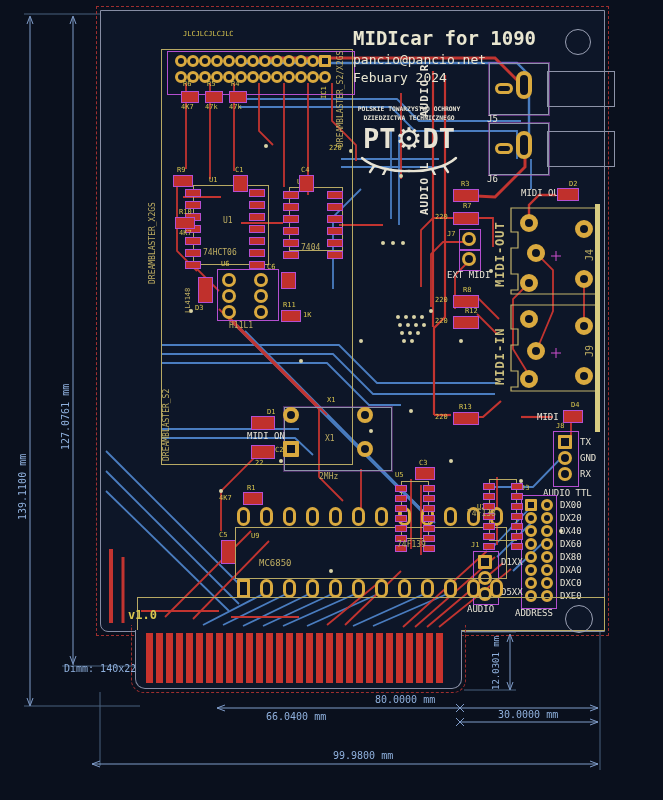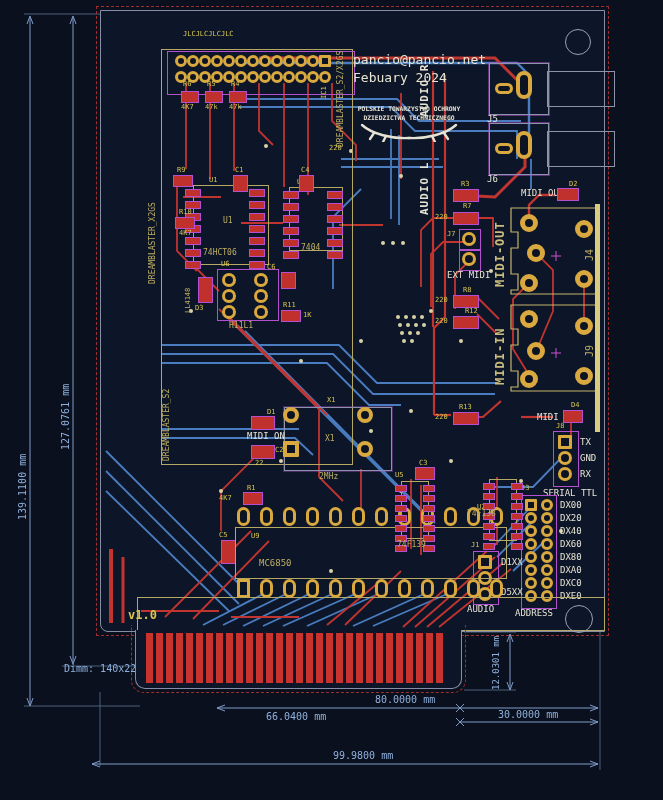--- a/index.html
+++ b/index.html
@@ -262,26 +262,32 @@
   <span class="abs y" style="left:82px;top:70px">R6</span>
   <span class="abs y" style="left:106px;top:70px">R5</span>
   <span class="abs y" style="left:130px;top:70px">R4</span>
   <div class="abs smd" style="left:80px;top:80px;width:16px;height:10px"></div>
   <div class="abs smd" style="left:104px;top:80px;width:16px;height:10px"></div>
   <div class="abs smd" style="left:128px;top:80px;width:16px;height:10px"></div>
   <span class="abs y" style="left:80px;top:93px">4K7</span>
   <span class="abs y" style="left:104px;top:93px">47k</span>
   <span class="abs y" style="left:128px;top:93px">47k</span>
 
+  <span class="abs" style="left:252px;top:16px;font-size:19px;font-weight:bold;color:#e9e6d0">MIDIcar for 1090</span>
   <span class="abs" style="left:252px;top:41px;font-size:13px;color:#e9e6d0">pancio@pancio.net</span>
   <span class="abs" style="left:252px;top:59px;font-size:13px;color:#e9e6d0">Febuary 2024</span>
 
   <div class="abs" style="left:250px;top:94px;width:116px;text-align:center;color:#e7e3d4">
     <div style="font-size:6.3px;font-weight:bold;letter-spacing:0">POLSKIE TOWARZYSTWO OCHRONY</div>
     <div style="font-size:6.3px;font-weight:bold;margin-top:2px">DZIEDZICTWA TECHNICZNEGO</div>
+    <div style="display:flex;align-items:center;justify-content:center;margin-top:2px">
+      <span style="font-size:27px;font-weight:bold">PT</span>
+      <span style="font-family:'DejaVu Sans',sans-serif;font-size:30px;line-height:1">⚙</span>
+      <span style="font-size:27px;font-weight:bold">DT</span>
+    </div>
     <svg width="110" height="20" style="margin-top:1px">
       <g stroke="#e7e3d4" stroke-width="2.4" fill="none" stroke-linecap="round">
         <path d="M55,16 C38,17 18,12 8,3"></path>
             <path d="M55,16 C72,17 92,12 102,3"></path>
         <path d="M20,11 l-4,6"></path>
             <path d="M32,14 l-3,6"></path>
             <path d="M90,11 l4,6"></path>
             <path d="M78,14 l3,6"></path>
       </g>
     </svg>
@@ -346,21 +352,21 @@
   <div class="abs smd" style="left:462px;top:399px;width:18px;height:11px"></div>
 
   <span class="abs y" style="left:455px;top:412px">J8</span>
   <div class="abs pbox" style="left:452px;top:420px;width:24px;height:54px"></div>
   <i class="abs p14 sq" style="left:457px;top:424px"></i>
   <i class="abs p14" style="left:457px;top:440px"></i>
   <i class="abs p14" style="left:457px;top:456px"></i>
   <span class="abs w" style="left:479px;top:427px">TX</span>
   <span class="abs w" style="left:479px;top:443px">GND</span>
   <span class="abs w" style="left:479px;top:459px">RX</span>
-  <span class="abs w" style="left:442px;top:478px">SERIAL TTL</span>
+  <span class="abs w" style="left:442px;top:478px">AUDIO TTL</span>
 
   <span class="abs y" style="left:420px;top:474px">J3</span>
   <div class="abs pbox" style="left:420px;top:484px;width:34px;height:112px"></div>
   <div class="abs" style="left:424px;top:488px;display:flex;flex-direction:column;gap:1px">
     <i class="p12 sq"></i>
         <i class="p12"></i>
         <i class="p12"></i>
         <i class="p12"></i>
         <i class="p12"></i>
         <i class="p12"></i>

